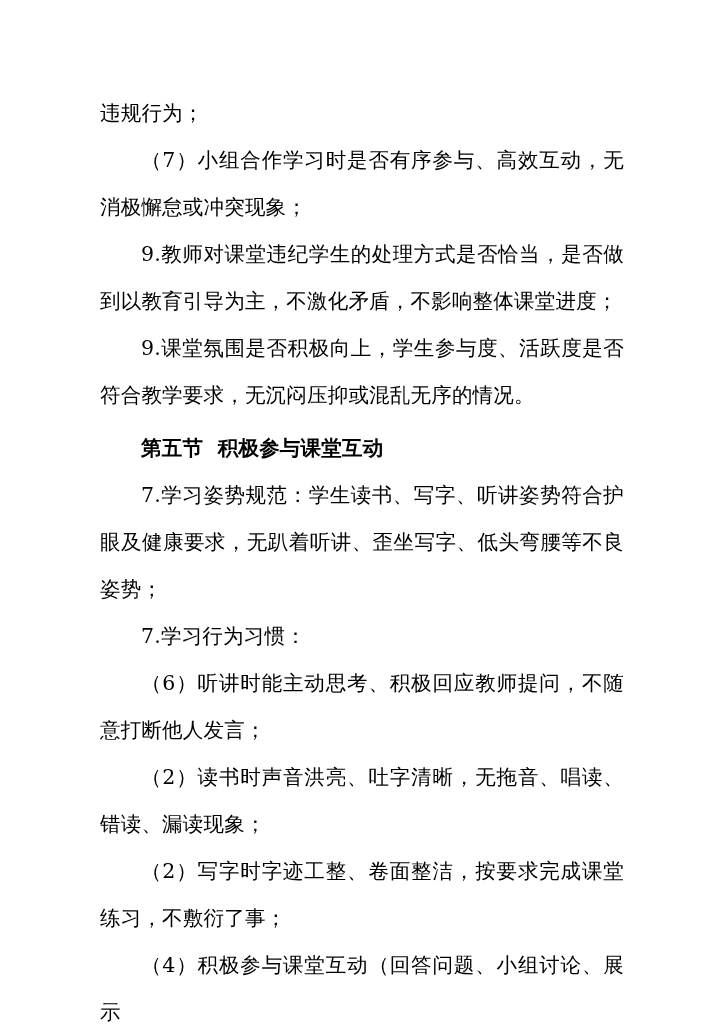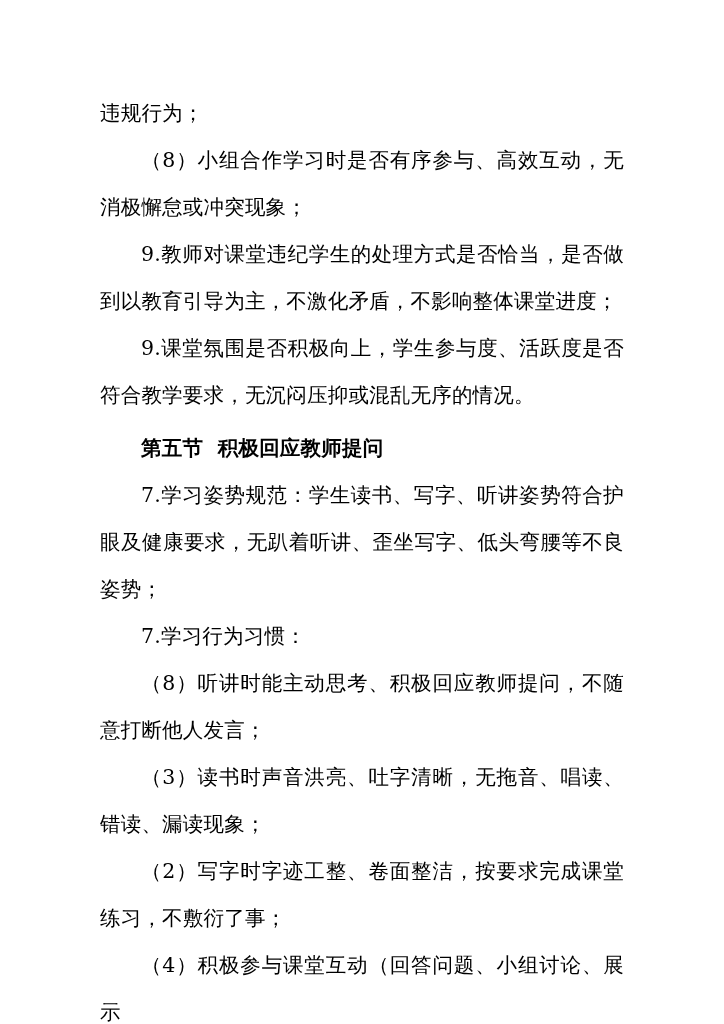--- a/index.html
+++ b/index.html
@@ -45,36 +45,36 @@
   }
 </style>
 </head>
 <body>
 
 <div class="page">
   <div class="doc-body">
 
     <p class="para">违规行为；</p>
 
-    <p class="para indent">（8）小组合作学习时是否有序参与、高效互动，无消极懈怠或冲突现象；</p>
+    <p class="para indent">（7）小组合作学习时是否有序参与、高效互动，无消极懈怠或冲突现象；</p>
 
     <p class="para indent">9.教师对课堂违纪学生的处理方式是否恰当，是否做到以教育引导为主，不激化矛盾，不影响整体课堂进度；</p>
 
     <p class="para indent">9.课堂氛围是否积极向上，学生参与度、活跃度是否符合教学要求，无沉闷压抑或混乱无序的情况。</p>
 
     <div class="spacer-small"></div>
 
-    <p class="para heading">第五节  积极回应教师提问</p>
+    <p class="para heading">第五节  积极参与课堂互动</p>
 
     <p class="para indent">7.学习姿势规范：学生读书、写字、听讲姿势符合护眼及健康要求，无趴着听讲、歪坐写字、低头弯腰等不良姿势；</p>
 
     <p class="para indent">7.学习行为习惯：</p>
 
-    <p class="para indent">（8）听讲时能主动思考、积极回应教师提问，不随意打断他人发言；</p>
+    <p class="para indent">（6）听讲时能主动思考、积极回应教师提问，不随意打断他人发言；</p>
 
-    <p class="para indent">（3）读书时声音洪亮、吐字清晰，无拖音、唱读、错读、漏读现象；</p>
+    <p class="para indent">（2）读书时声音洪亮、吐字清晰，无拖音、唱读、错读、漏读现象；</p>
 
     <p class="para indent">（2）写字时字迹工整、卷面整洁，按要求完成课堂练习，不敷衍了事；</p>
 
     <p class="para indent">（4）积极参与课堂互动（回答问题、小组讨论、展示</p>
 
   </div>
 </div>
 
 </body></html>

